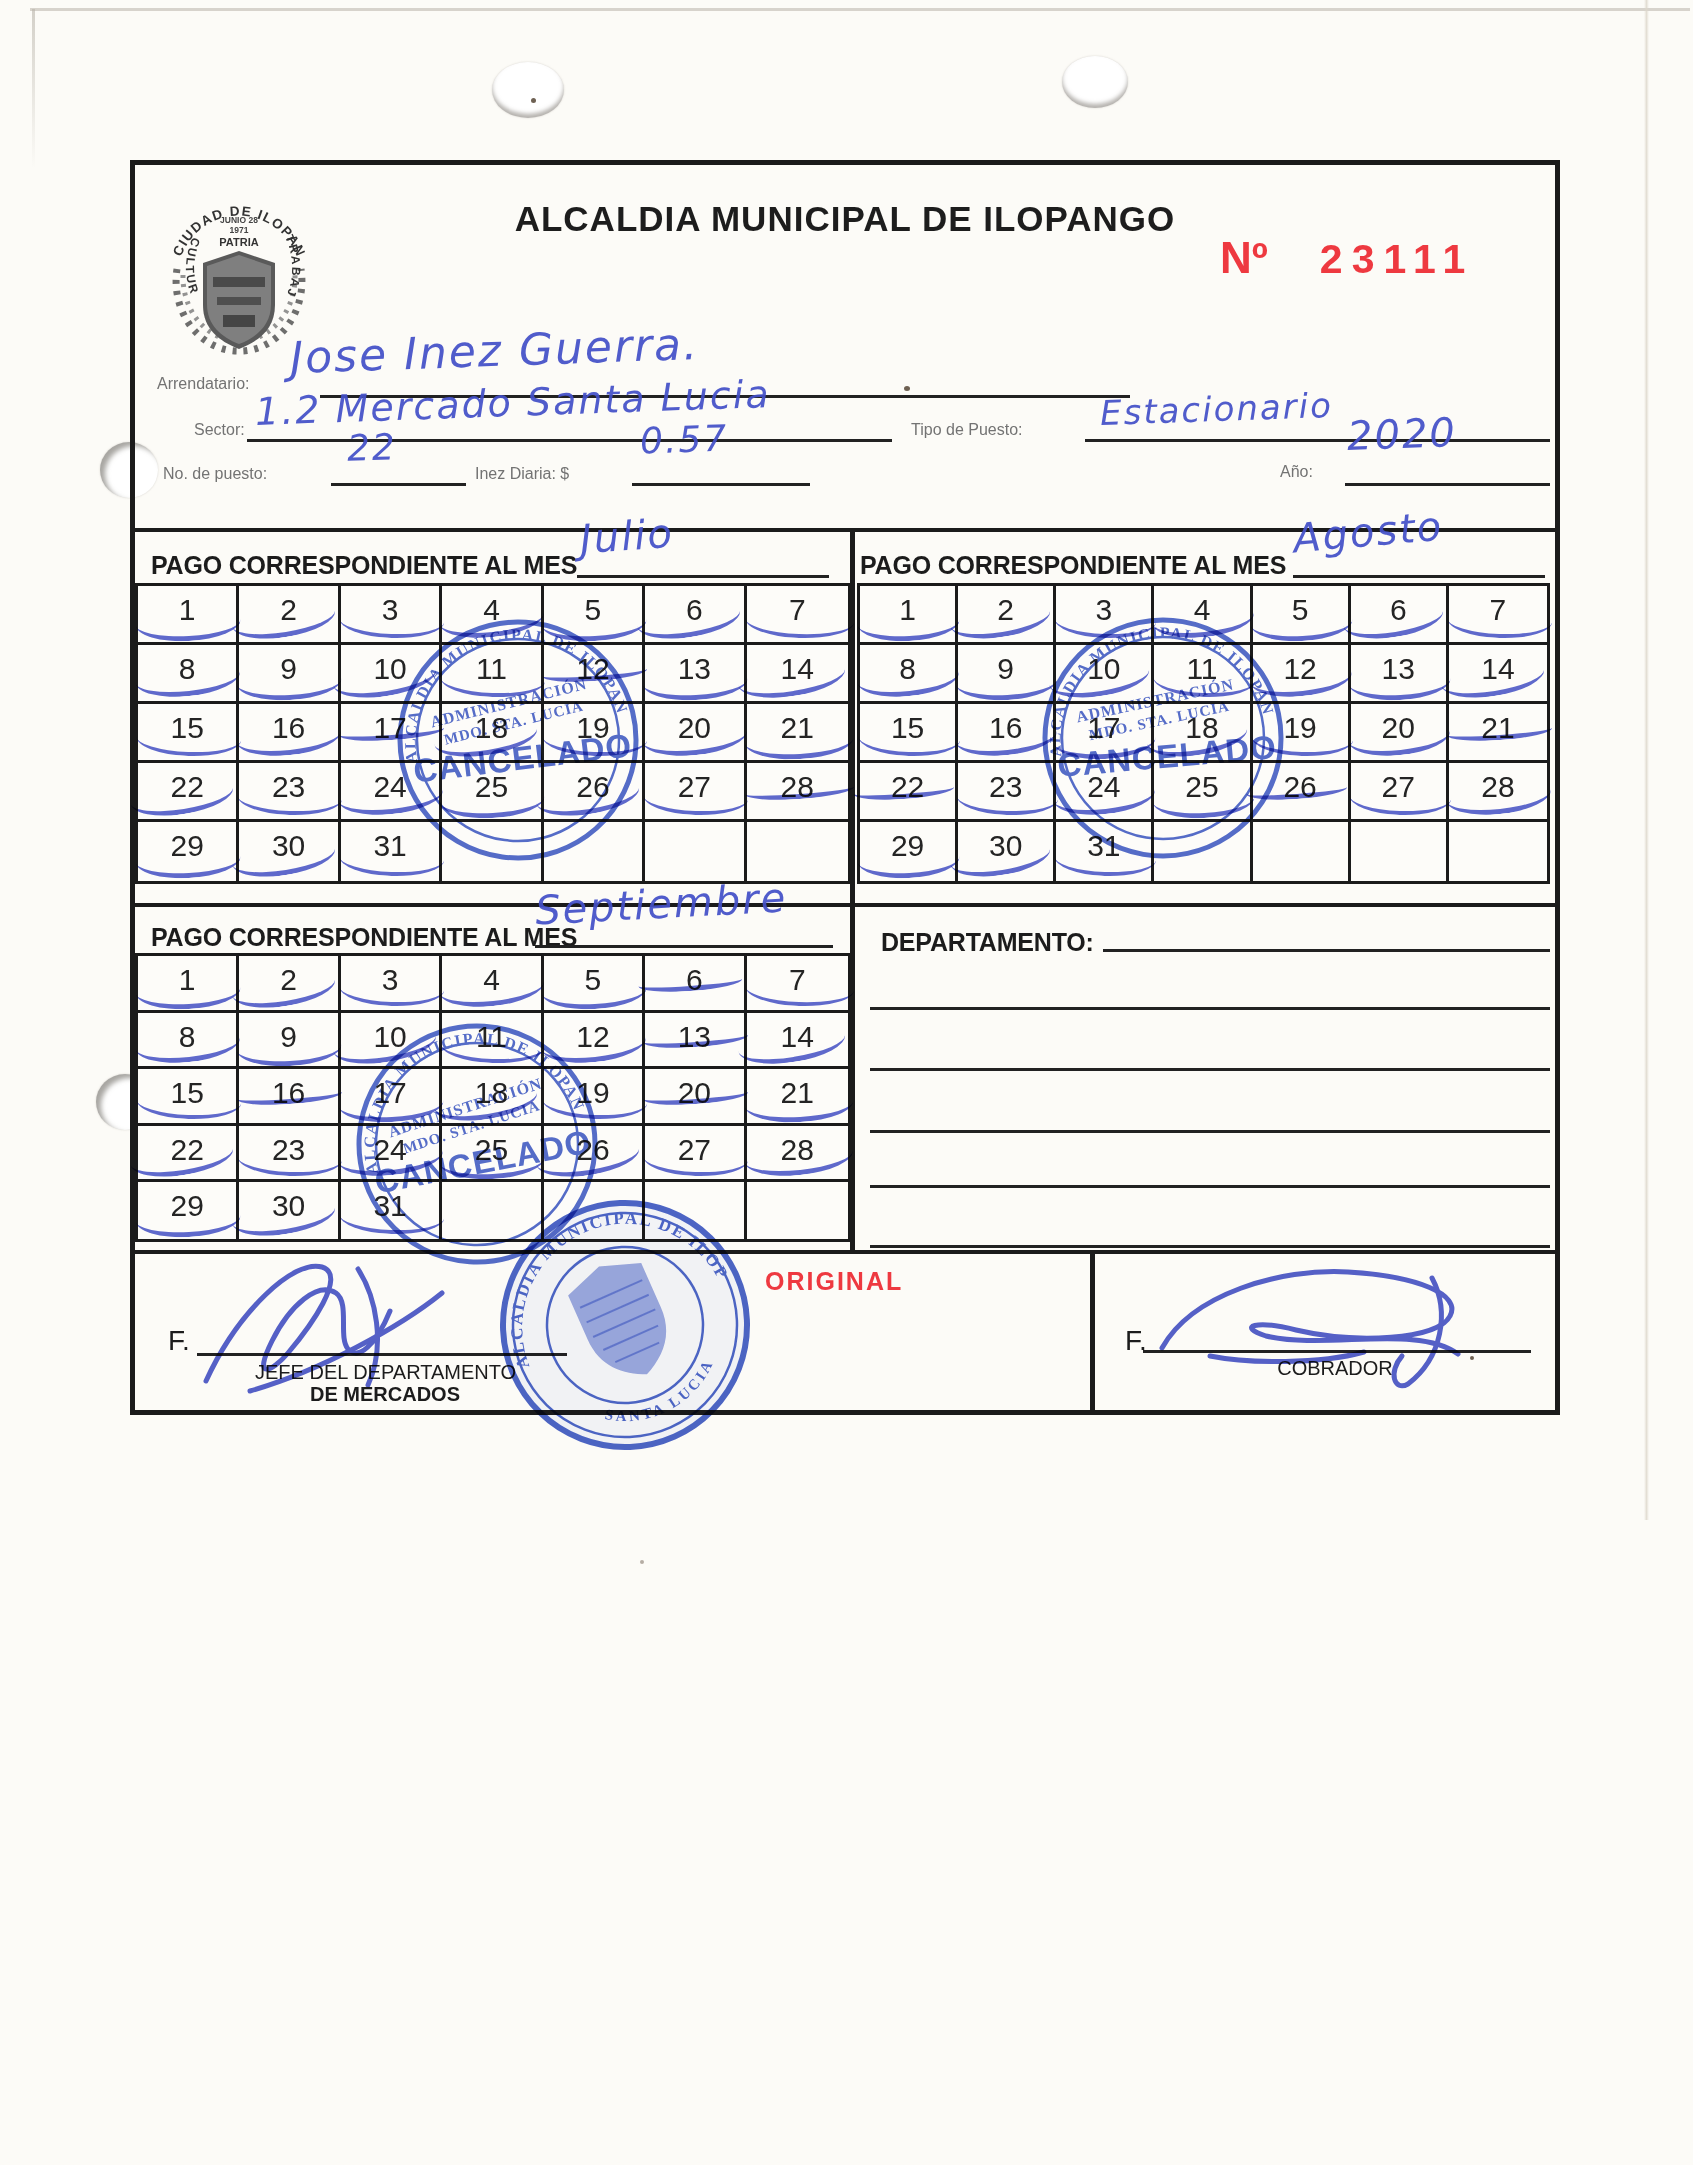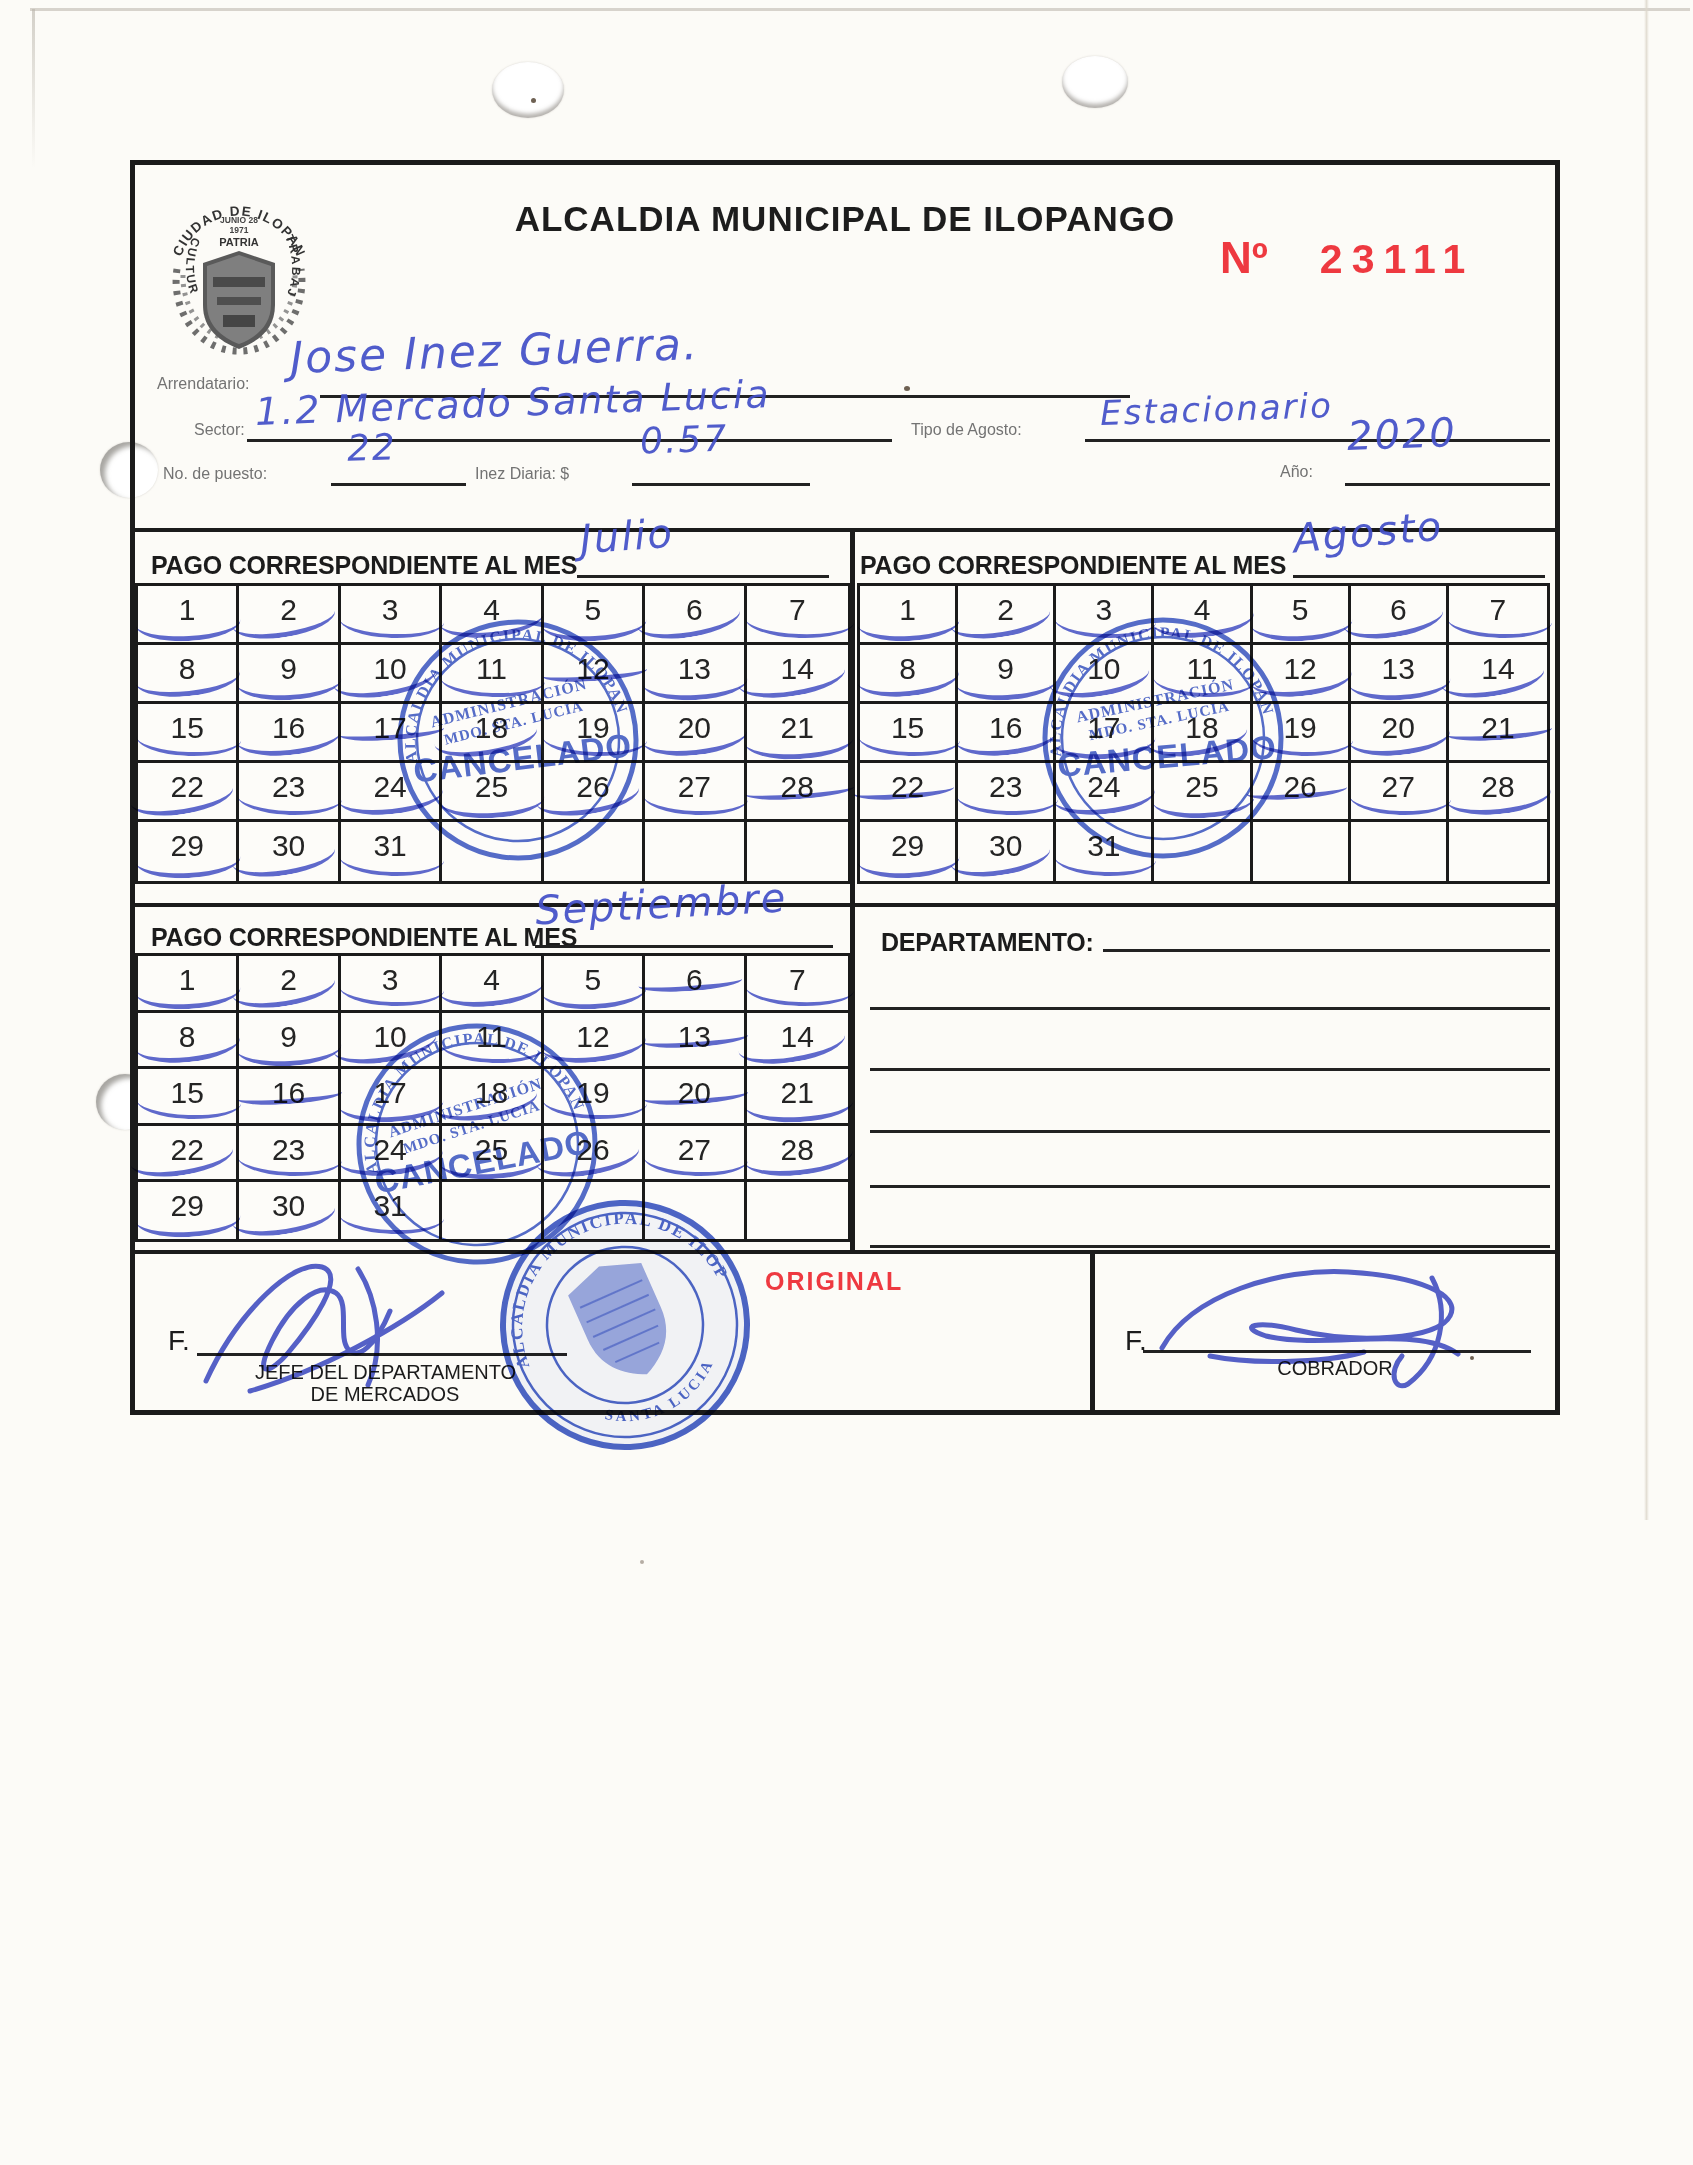--- a/index.html
+++ b/index.html
@@ -108,21 +108,21 @@
   </div>
 
   <div class="lbl" style="left:22px;top:210px;">Arrendatario:</div>
   <div class="hand" style="left:155px;top:160px;font-size:44px;">Jose Inez Guerra.</div>
   <div class="rule" style="left:185px;top:230px;width:810px;"></div>
 
   <div class="lbl" style="left:26px;top:256px;margin-left:33px;">Sector:</div>
   <div class="hand" style="left:120px;top:216px;font-size:38px;">1.2 Mercado Santa Lucia</div>
   <div class="rule" style="left:112px;top:274px;width:645px;"></div>
 
-  <div class="lbl" style="left:776px;top:256px;">Tipo de Agosto:</div>
+  <div class="lbl" style="left:776px;top:256px;">Tipo de Puesto:</div>
   <div class="hand" style="left:965px;top:224px;font-size:34px;">Estacionario</div>
   <div class="rule" style="left:950px;top:274px;width:465px;"></div>
 
   <div class="lbl" style="left:28px;top:300px;">No. de puesto:</div>
   <div class="hand" style="left:212px;top:262px;font-size:36px;">22</div>
   <div class="rule" style="left:196px;top:318px;width:135px;"></div>
 
   <div class="lbl" style="left:340px;top:300px;">Inez Diaria: $</div>
   <div class="hand" style="left:505px;top:254px;font-size:36px;">0.57</div>
   <div class="rule" style="left:497px;top:318px;width:178px;"></div>
@@ -589,21 +589,21 @@
         <text x="125" y="112" text-anchor="middle" font-size="15" font-weight="bold" font-family="Liberation Serif,serif" fill="#3a55c4" letter-spacing="1">MDO. STA. LUCIA</text>
         <g transform="rotate(7 125 145)">
           <text x="125" y="155" text-anchor="middle" font-size="33" font-weight="bold" fill="#3a55c4" letter-spacing="1">CANCELADO</text>
         </g>
       </svg>
     </div>
 
   <div class="flabel" style="left:33px;top:1160px;">F.</div>
   <div class="rule" style="left:62px;top:1188px;width:370px;"></div>
   <div class="role" style="left:120px;top:1196px;width:260px;">JEFE DEL DEPARTAMENTO</div>
-  <div class="role" style="left:120px;top:1218px;width:260px;">DE MERCADOS</div>
+  <div class="role" style="left:120px;top:1218px;width:260px;font-weight:bold;">DE MERCADOS</div>
   <div id="sig1" style="left:55px;top:1088px;width:300px;height:150px;mix-blend-mode:multiply;">
       <svg width="300" height="150" viewBox="0 0 300 150">
         <g fill="none" stroke="#4450c8" stroke-width="5" stroke-linecap="round" opacity=".9">
           <path d="M16,128 C48,58 104,6 132,14 C158,22 120,74 98,100 C82,119 62,128 82,88 C100,52 128,28 146,40 C160,50 148,84 158,96 C168,108 186,92 200,58"></path>
           <path d="M168,16 C186,44 196,92 178,132"></path>
           <path d="M60,138 C130,118 210,74 252,40"></path>
         </g>
       </svg>
     </div>
 

